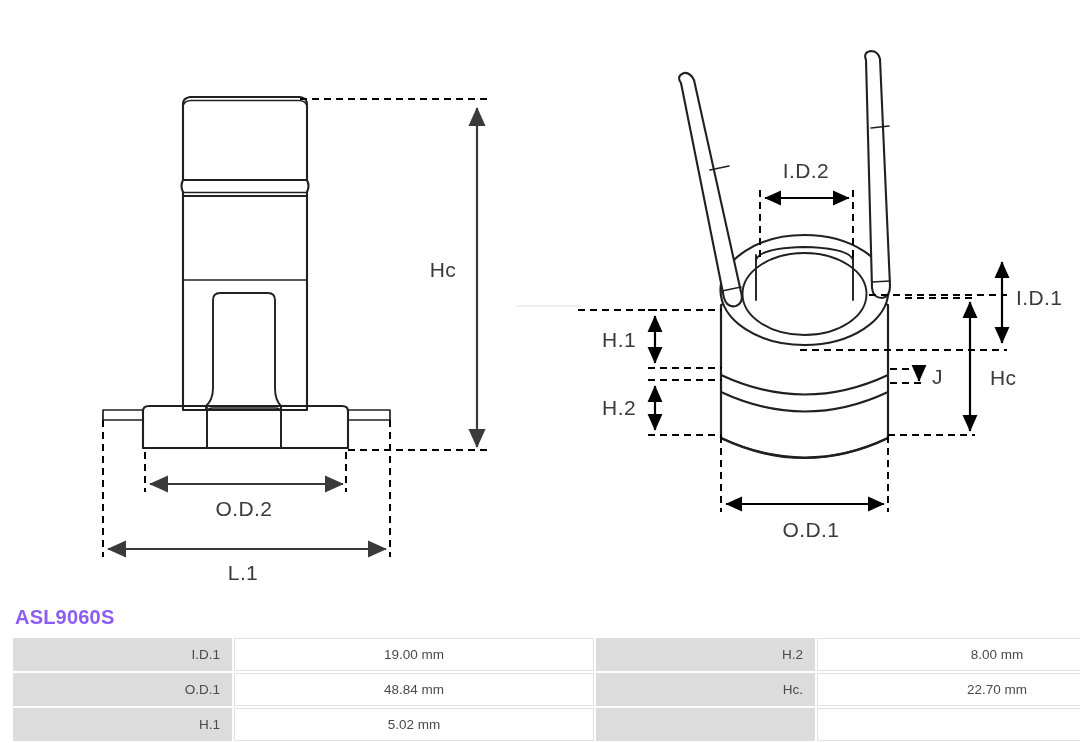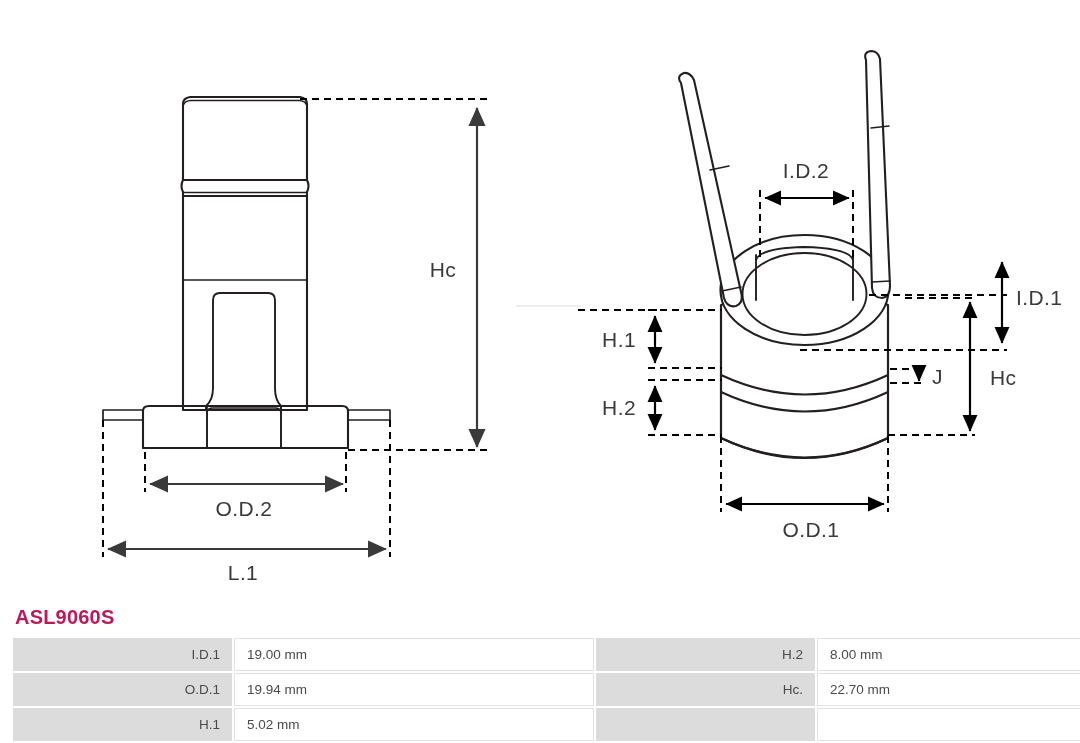--- a/index.html
+++ b/index.html
@@ -43,21 +43,21 @@
     top: 598px;
     width: 1080px;
     height: 145px;
   }
   #part-title {
     position: absolute;
     left: 15px;
     top: 8px;
     font-size: 20px;
     font-weight: bold;
-    color: #be185d;
+    color: #8b5cf6;
     letter-spacing: 0.2px;
   }
   #spec-table {
     position: absolute;
     left: 11px;
     top: 38px;
     width: 1058px;
     border-collapse: separate;
     border-spacing: 2px;
     table-layout: fixed;
@@ -70,21 +70,21 @@
     vertical-align: middle;
   }
   td.key-cell {
     background: #dcdcdc;
     text-align: right;
     width: 195px;
   }
   td.val-cell {
     background: #ffffff;
     border: 1px solid #e2e2e2;
-    text-align: left;
+    text-align: center;
     width: 334px;
   }
   td.key-cell.empty-key { background: #dcdcdc; }
   td.val-cell.empty-val { background: #ffffff; }
 </style>
 </head>
 <body>
 
 <div id="page">
 
@@ -254,21 +254,21 @@
 
         <tr>
           <td class="key-cell">I.D.1</td>
           <td class="val-cell">19.00 mm</td>
           <td class="key-cell">H.2</td>
           <td class="val-cell">8.00 mm</td>
         </tr>
 
         <tr>
           <td class="key-cell">O.D.1</td>
-          <td class="val-cell">19.94 mm</td>
+          <td class="val-cell">48.84 mm</td>
           <td class="key-cell">Hc.</td>
           <td class="val-cell">22.70 mm</td>
         </tr>
 
         <tr>
           <td class="key-cell">H.1</td>
           <td class="val-cell">5.02 mm</td>
           <td class="key-cell empty-key"></td>
           <td class="val-cell empty-val"></td>
         </tr>

